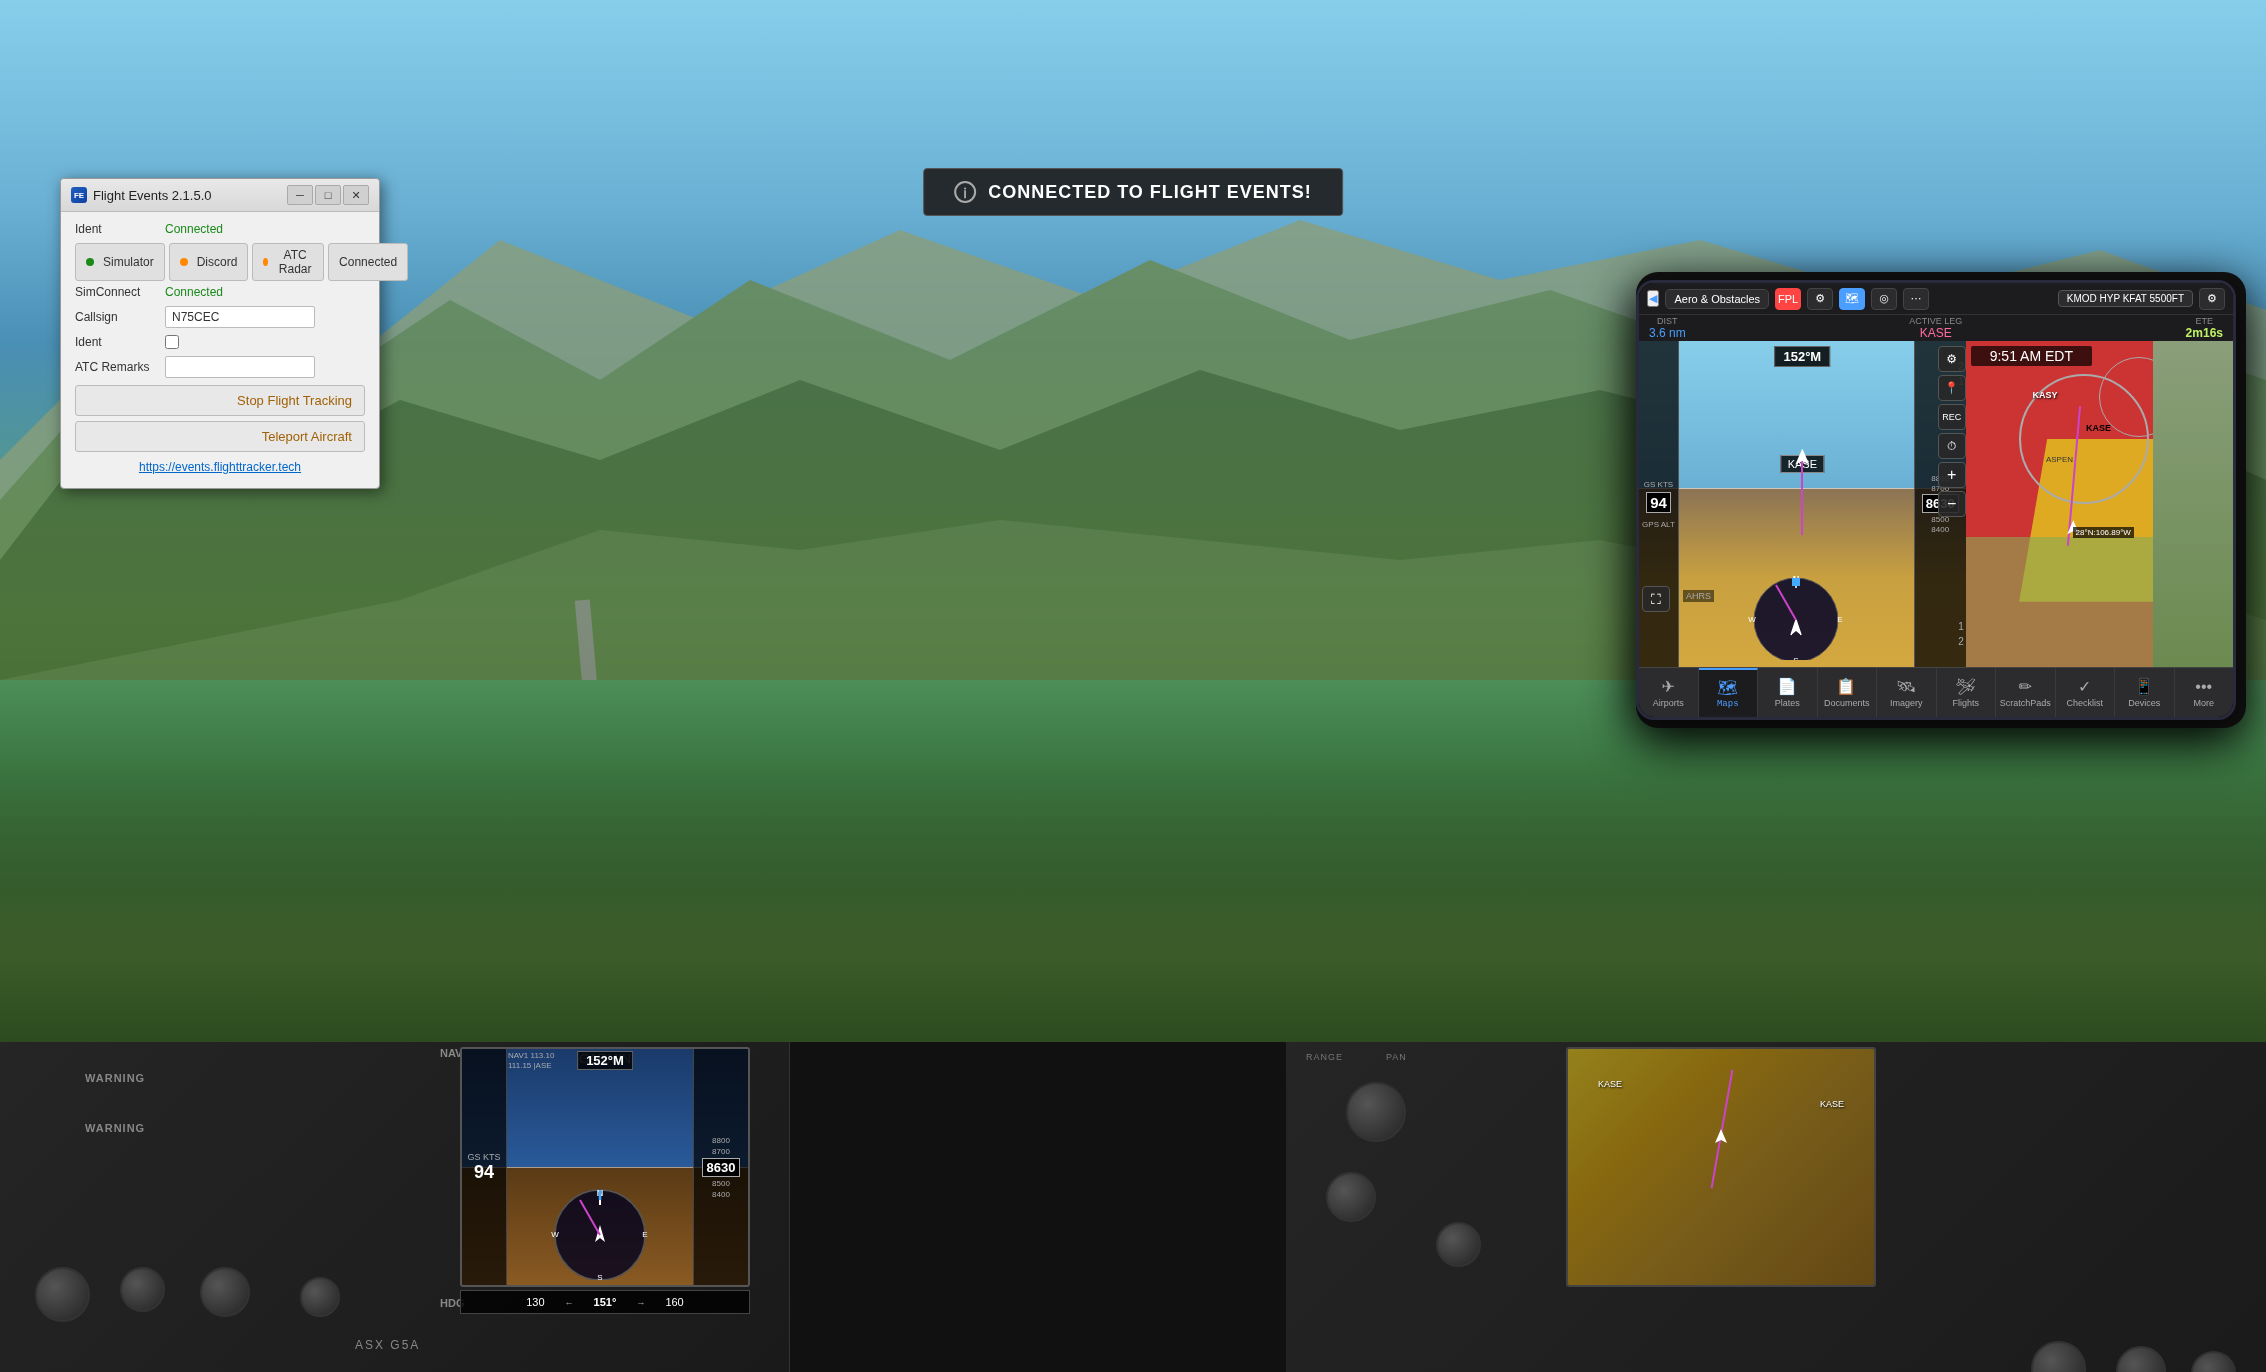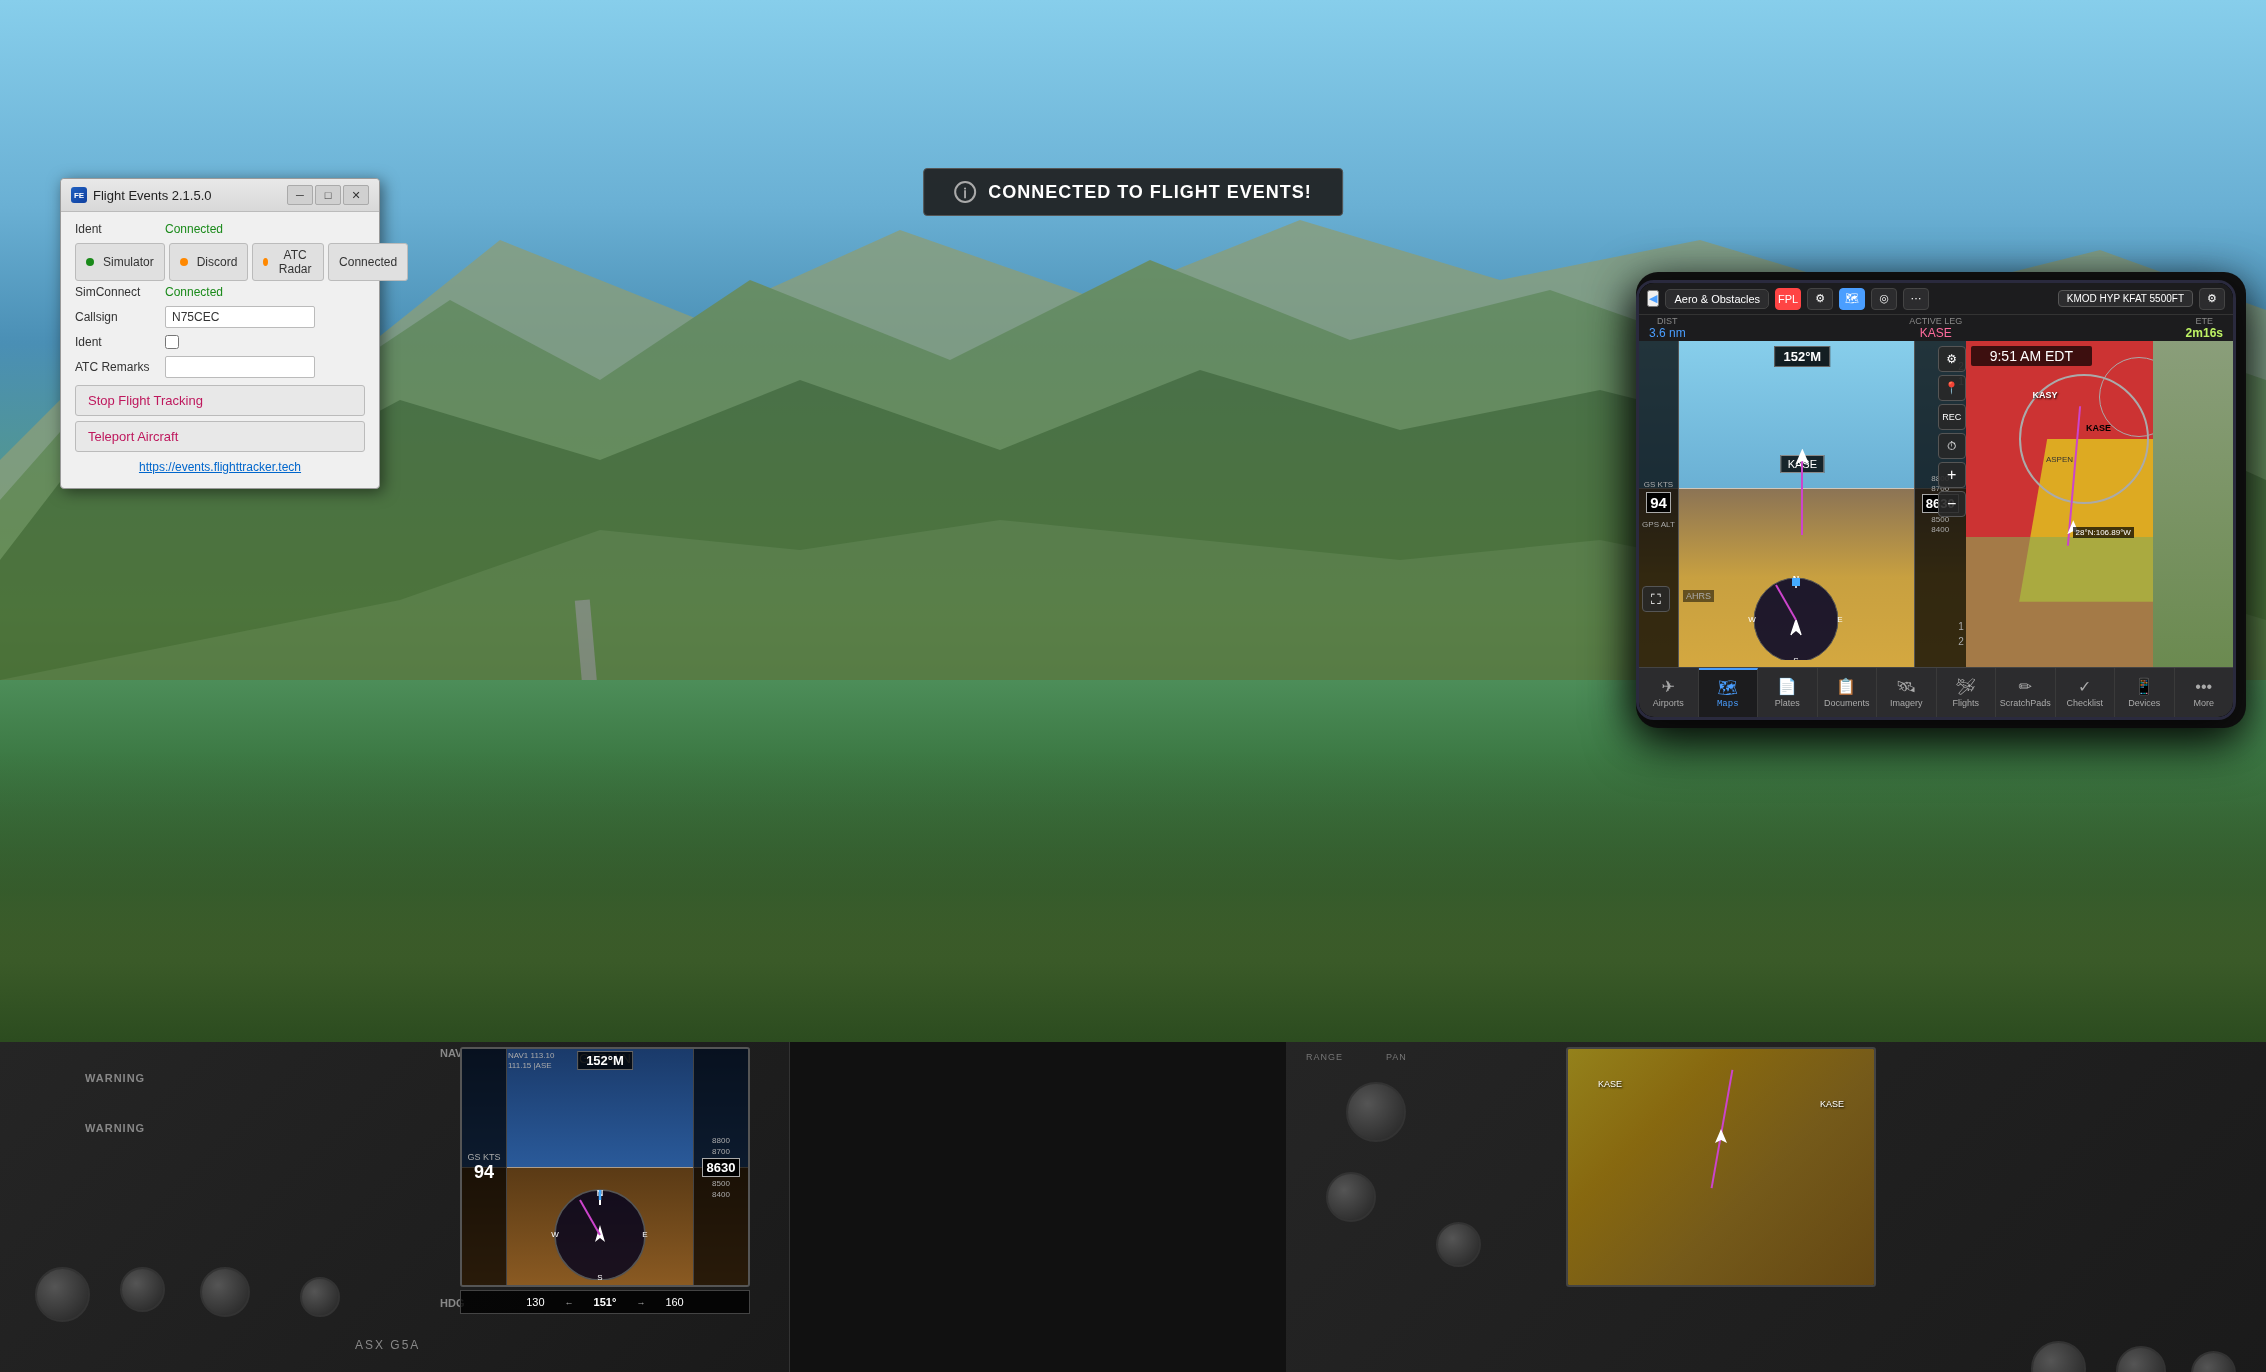--- a/index.html
+++ b/index.html
@@ -218,23 +218,23 @@
     }
 
     .action-btn {
       display: block;
       width: 100%;
       background: #e8e8e8;
       border: 1px solid #bbb;
       border-radius: 3px;
       padding: 7px 12px;
       font-size: 13px;
-      color: #be185d;
-      cursor: pointer;
-      text-align: left;
+      color: #a16207;
+      cursor: pointer;
+      text-align: right;
       margin-bottom: 5px;
     }
 
     .link-text {
       color: #0066cc;
       font-size: 12px;
       text-decoration: underline;
       text-align: center;
       display: block;
       cursor: pointer;

